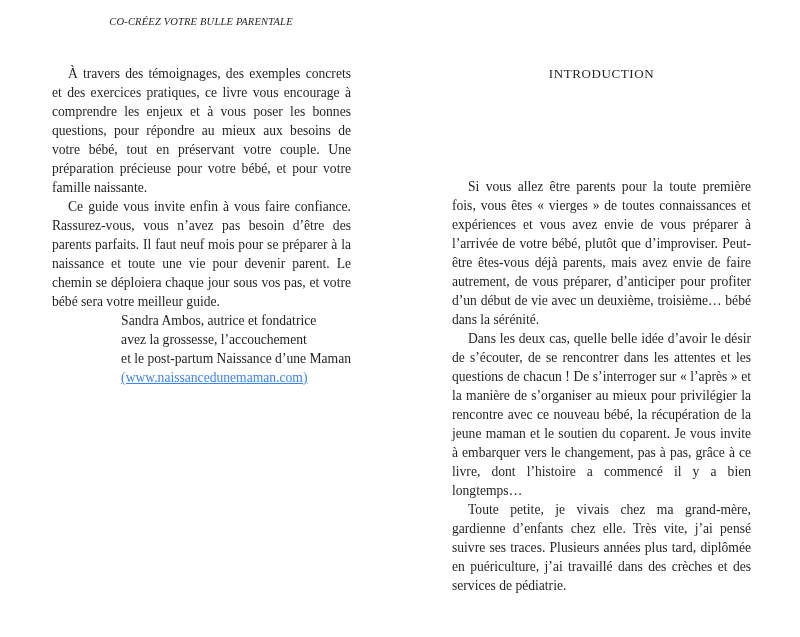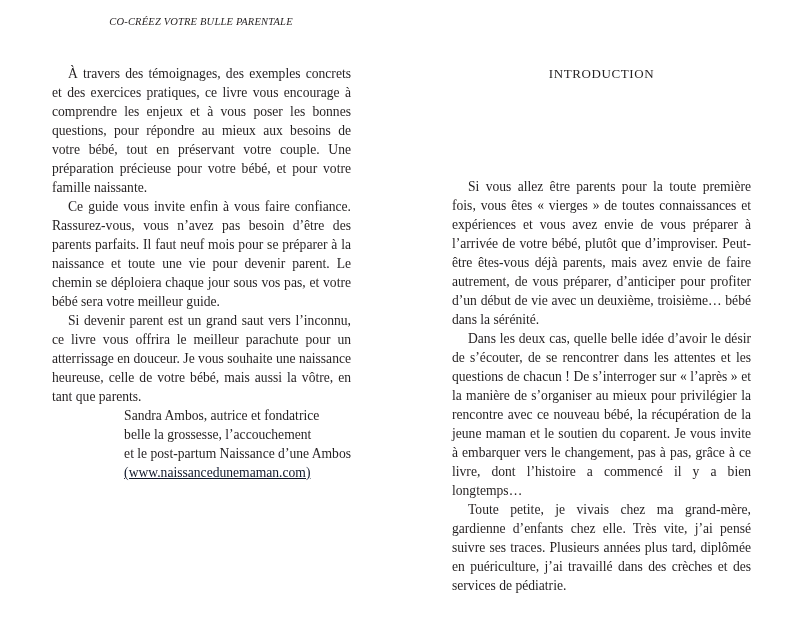--- a/index.html
+++ b/index.html
@@ -13,40 +13,39 @@
                   letter-spacing: 0.2px; }
   .col { position: absolute; width: 299px; font-size: 13.6px; line-height: 19px;
          text-align: justify; hyphens: manual; }
   .page-left .col { left: 52px; top: 64px; }
   .page-right .col { left: 52px; top: 177px; }
   .col p { margin: 0; text-indent: 16px; }
   .col p.last-justify { text-align-last: left; }
   .sig-block { float: right; text-align: center; }
   .sig-wrap { overflow: hidden; }
   .sig-line { display: block; text-align: left; }
-  .sig-link { text-decoration: underline; color: #0f172a; }
+  .sig-link { text-decoration: underline; color: #3b82f6; }
   .chapter-title { position: absolute; top: 66px; left: 52px; width: 299px;
                    text-align: center; font-size: 13px; letter-spacing: 0.6px; }
   .folio { position: absolute; top: 583px; left: 52px; width: 299px; text-align: center;
            font-size: 10px; }
 </style>
 </head>
 <body>
 
 <div class="page page-left">
   <div class="running-head">CO-CRÉEZ VOTRE BULLE PARENTALE</div>
   <div class="col">
     <p>À travers des témoignages, des exemples concrets et des exercices pratiques, ce livre vous encourage à com­prendre les enjeux et à vous poser les bonnes questions, pour répondre au mieux aux besoins de votre bébé, tout en préservant votre couple. Une préparation précieuse pour votre bébé, et pour votre famille naissante.</p>
     <p>Ce guide vous invite enfin à vous faire confiance. Rassurez-vous, vous n’avez pas besoin d’être des parents parfaits. Il faut neuf mois pour se préparer à la nais­sance et toute une vie pour devenir parent. Le chemin se déploiera chaque jour sous vos pas, et votre bébé sera votre meilleur guide.</p>
-    <p class="last-justify">Si devenir parent est un grand saut vers l’inconnu, ce livre vous offrira le meilleur parachute pour un atterris­sage en douceur. Je vous souhaite une naissance heu­reuse, celle de votre bébé, mais aussi la vôtre, en tant que parents.</p>
     <div class="sig-wrap">
       <div class="sig-block">
         <span class="sig-line">Sandra Ambos, autrice et fondatrice</span>
-        <span class="sig-line">belle la grossesse, l’accouchement</span>
-        <span class="sig-line">et le post-partum Naissance d’une Ambos</span>
+        <span class="sig-line">avez la grossesse, l’accouchement</span>
+        <span class="sig-line">et le post-partum Naissance d’une Maman</span>
         <span class="sig-line sig-link">(www.naissancedunemaman.com)</span>
       </div>
     </div>
   </div>
 </div>
 
 <div class="page page-right">
   <div class="chapter-title">INTRODUCTION</div>
   <div class="col">
     <p>Si vous allez être parents pour la toute première fois, vous êtes « vierges » de toutes connaissances et expé­riences et vous avez envie de vous préparer à l’arrivée de votre bébé, plutôt que d’improviser. Peut-être êtes-vous déjà parents, mais avez envie de faire autrement, de vous préparer, d’anticiper pour profiter d’un début de vie avec un deuxième, troisième… bébé dans la sérénité.</p>

